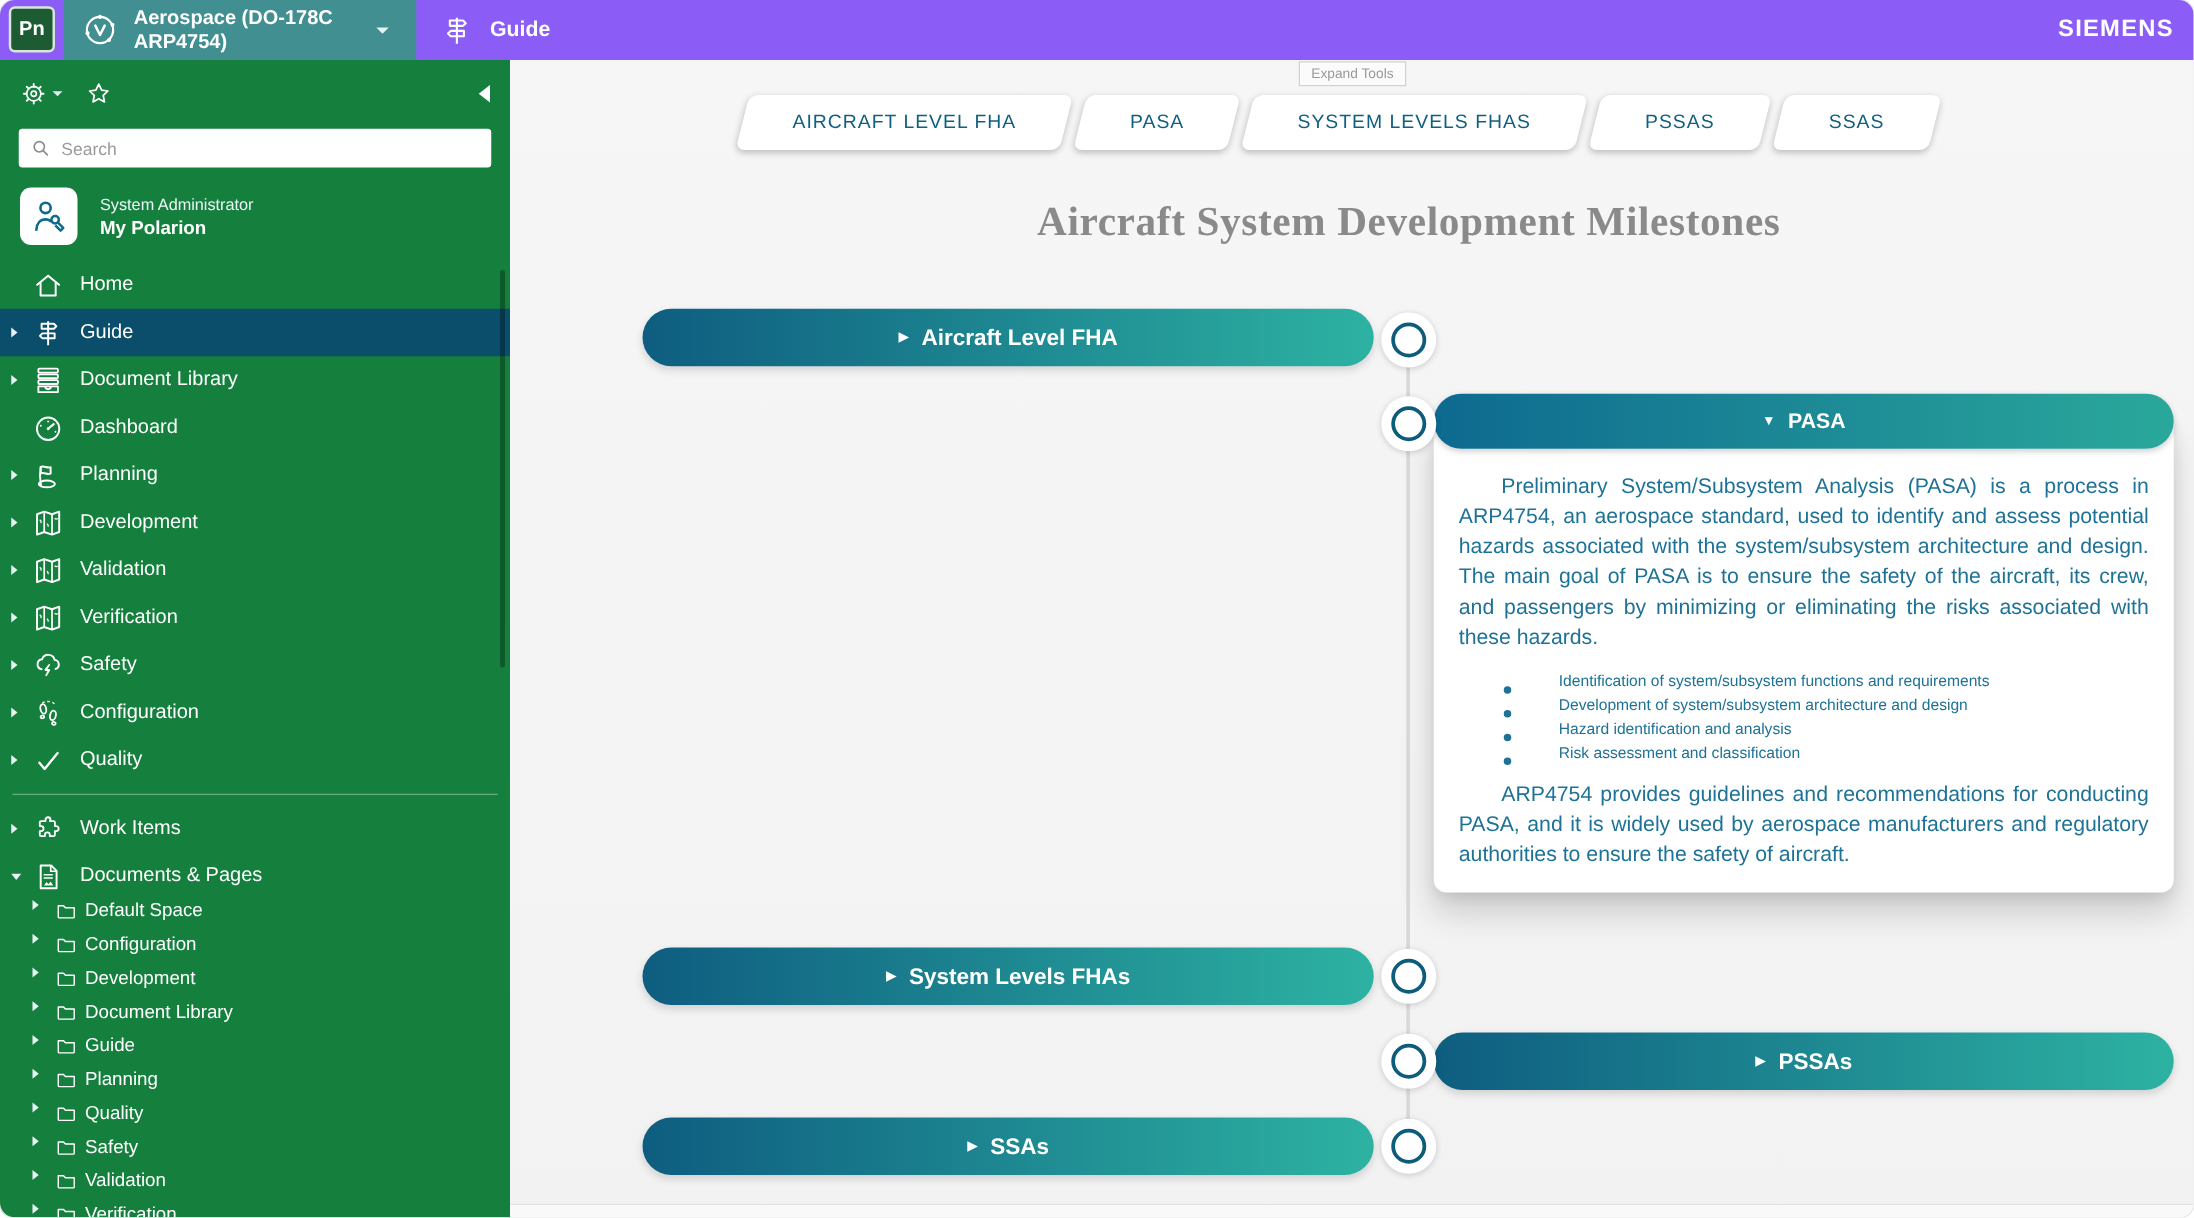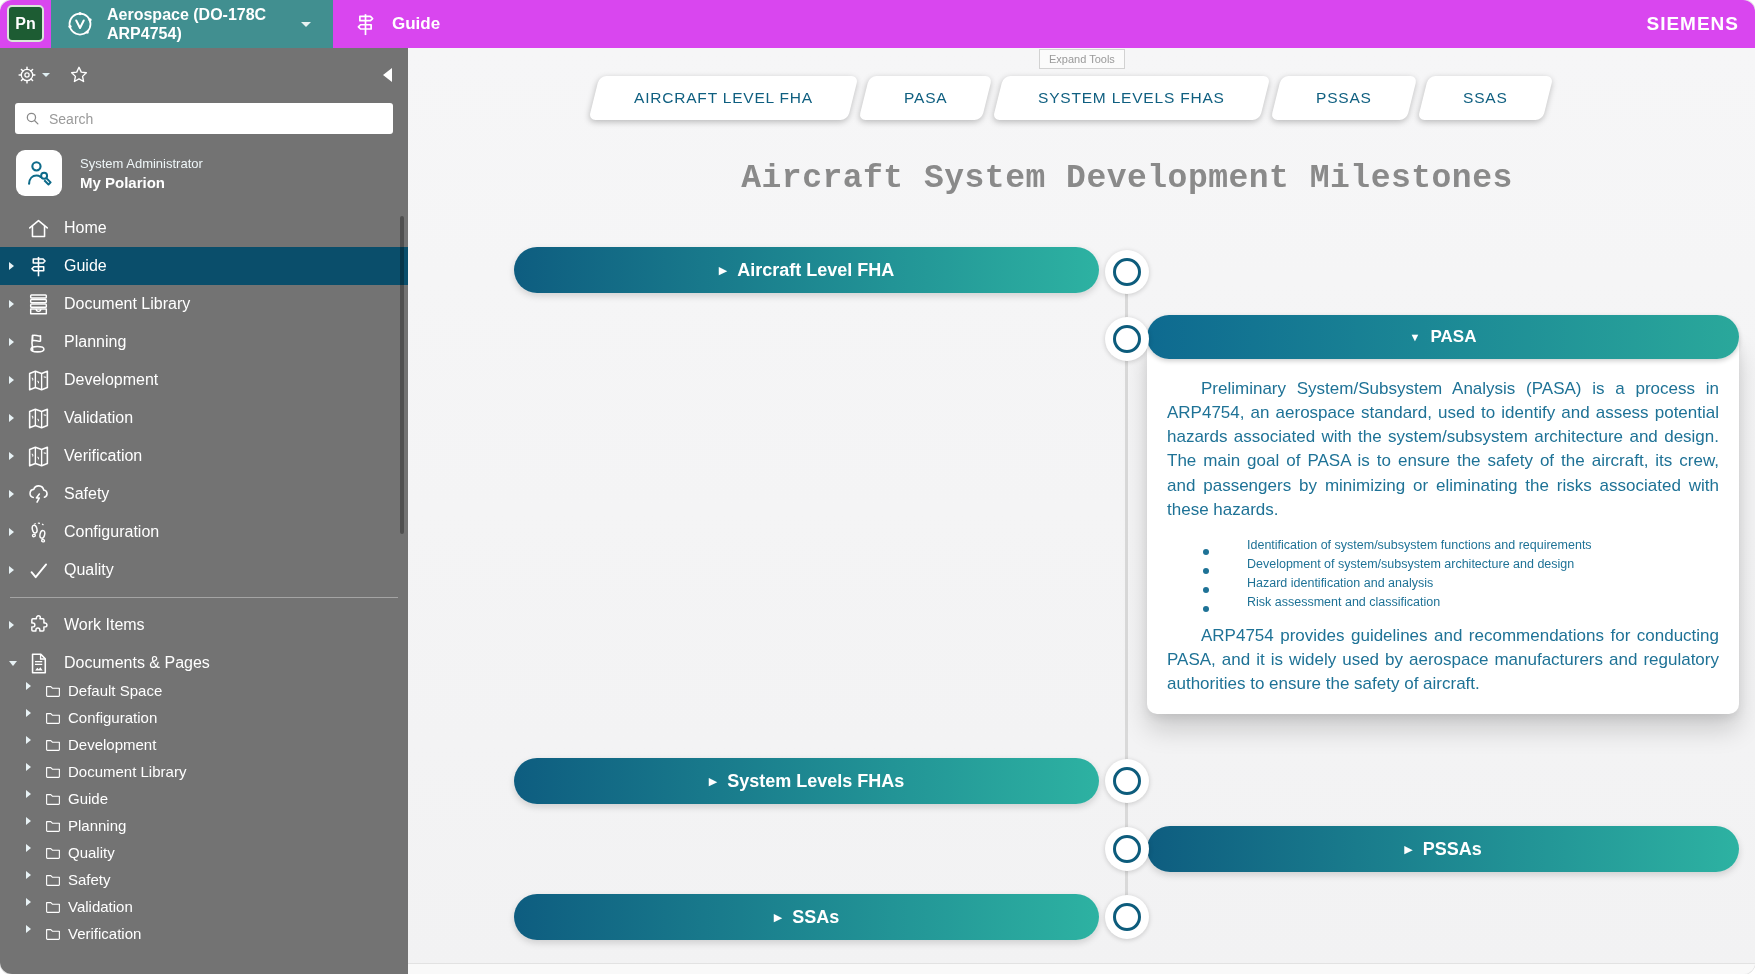--- a/index.html
+++ b/index.html
@@ -2,39 +2,39 @@
 <html><head>
 <meta charset="utf-8">
 <style>
   * { box-sizing: border-box; margin: 0; padding: 0; }
   html,body { background:#ffffff; }
   body { font-family:"Liberation Sans","DejaVu Sans",sans-serif; }
   .app { position:relative; width:1755px; height:974px; border-radius:12px; overflow:hidden;
          background:#f5f5f6; box-shadow:0 0 0 1px #e4e4e4; }
 
   
-  .topbar { position:absolute; left:0; top:0; width:100%; height:48px; background:#d946ef; z-index:20; }
+  .topbar { position:absolute; left:0; top:0; width:100%; height:48px; background:#8b5cf6; z-index:20; }
   .pn-logo { position:absolute; left:7px; top:5px; width:37px; height:37px; background:#1d5c33;
              border:2px solid #d9e6d9; border-radius:5px; color:#fff; font-weight:700; font-size:16px;
              display:flex; align-items:center; justify-content:center; cursor:pointer; }
   .project-sel { position:absolute; left:51px; top:0; width:282px; height:48px; background:#418f90;
                  display:flex; align-items:center; padding:0 10px 0 14px; cursor:pointer; }
   .project-icon { width:30px; height:30px; color:#fff; flex:0 0 auto; }
   .project-name { color:#fff; font-weight:600; font-size:16px; line-height:1.2; margin-left:12px; width:190px; }
   .caret-down { width:0; height:0; border-left:5px solid transparent; border-right:5px solid transparent;
                 border-top:5px solid #e8f2f2; margin-left:4px; }
   .top-guide { position:absolute; left:352px; top:0; height:48px; display:flex; align-items:center; gap:13px;
                color:#fff; cursor:pointer; }
   .top-guide svg { width:27px; height:27px; }
   .top-guide-label { font-weight:700; font-size:17px; }
   .brand { position:absolute; right:16px; top:0; height:48px; display:flex; align-items:center;
            color:#fff; font-weight:700; font-size:19px; letter-spacing:1px; }
 
   
-  .sidebar { position:absolute; left:0; top:48px; width:408px; height:926px; background:#737373; z-index:10; color:#fff; }
+  .sidebar { position:absolute; left:0; top:48px; width:408px; height:926px; background:#15803d; z-index:10; color:#fff; }
   .sb-toolbar { display:flex; align-items:center; margin:12px 16px 0; height:30px; }
   .sb-toolbar svg { width:22px; height:22px; cursor:pointer; }
   .gear-caret { width:0; height:0; border-left:4px solid transparent; border-right:4px solid transparent;
                 border-top:4px solid #dfeef2; margin-left:4px; cursor:pointer; }
   .sb-star { margin-left:18px; }
   .sb-collapse { margin-left:auto; width:0; height:0; border-top:7px solid transparent; border-bottom:7px solid transparent;
                  border-right:9px solid #fff; cursor:pointer; }
   .sb-search { position:relative; margin:13px 15px 0; }
   .sb-search input { width:378px; height:31px; border:none; border-radius:3px; background:#fff;
                      padding:0 10px 0 34px; font-size:14px; color:#333; outline:none; }
@@ -71,21 +71,21 @@
              background:linear-gradient(180deg,#f6f6f7,#f2f2f3); overflow:hidden; }
   .expand-tools { position:absolute; left:631px; top:1px; font-size:11px; color:#9a9a9a;
                   background:#fbfbfb; border:1px solid #d2d2d2; padding:3px 9px; cursor:pointer;
                   font-family:inherit; }
   .ribbon-tabs { position:absolute; left:186px; top:28px; display:flex; gap:11px; }
   .rtab { height:44px; background:#fff; border-radius:7px; transform:skewX(-14deg);
           box-shadow:0 2px 6px rgba(0,0,0,0.25); display:flex; align-items:center; justify-content:center;
           padding:0 40px; cursor:pointer; }
   .rtab span { transform:skewX(14deg); color:#0f5f80; font-size:15.5px; letter-spacing:0.8px; white-space:nowrap; }
   .page-title { position:absolute; left:94px; top:112px; width:1250px; text-align:center;
-                font-family:Liberation Mono, monospace; font-weight:700; font-size:33px;
+                font-family:Liberation Serif, serif; font-weight:700; font-size:33px;
                 color:#8a8a8a; letter-spacing:0.5px; }
   .timeline-line { position:absolute; left:717px; top:224px; width:3px; height:645px; background:#d9d9d9; z-index:1; }
   .ms-bar { position:absolute; height:46px; border-radius:23px;
             background:linear-gradient(90deg,#0e5d80,#2db2a2);
             display:flex; align-items:center; justify-content:center; gap:10px; color:#fff;
             font-weight:600; font-size:18px; z-index:3; box-shadow:0 3px 7px rgba(0,0,0,0.15); cursor:pointer; }
   .ms-bar .tri, .pasa-header .tri { font-size:11px; line-height:1; }
   .bar-left { left:106px; width:585px; }
   .bar-right { left:739px; width:592px; }
   .ms1 { top:199px; } .ms3 { top:710px; } .ms4 { top:778px; } .ms5 { top:846px; }
@@ -267,20 +267,27 @@
         <span class="nav-label">Guide</span>
       </div>
       <div class="nav-row">
         <span class="expander"></span>
         <span class="nav-icon"><svg style="color:#fff">
               <use href="#sym-library"></use>
             </svg></span>
         <span class="nav-label">Document Library</span>
       </div>
       <div class="nav-row">
+
+        <span class="nav-icon"><svg style="color:#fff">
+              <use href="#sym-gauge"></use>
+            </svg></span>
+        <span class="nav-label">Dashboard</span>
+      </div>
+      <div class="nav-row">
         <span class="expander"></span>
         <span class="nav-icon"><svg style="color:#fff">
               <use href="#sym-flag"></use>
             </svg></span>
         <span class="nav-label">Planning</span>
       </div>
       <div class="nav-row">
         <span class="expander"></span>
         <span class="nav-icon"><svg style="color:#fff">
               <use href="#sym-map"></use>

